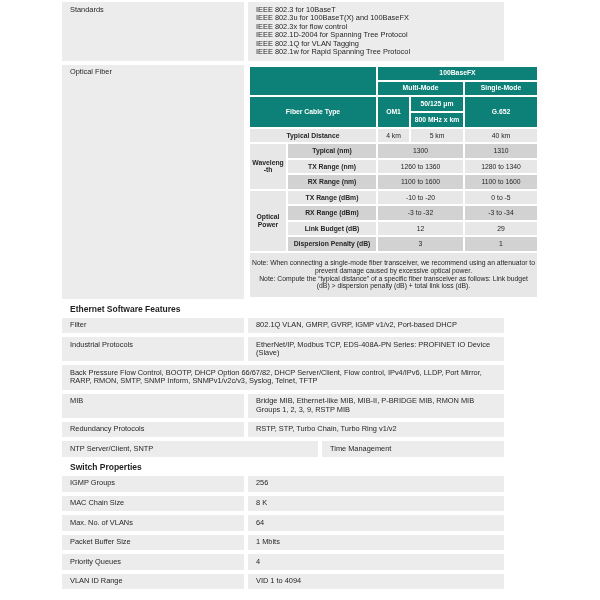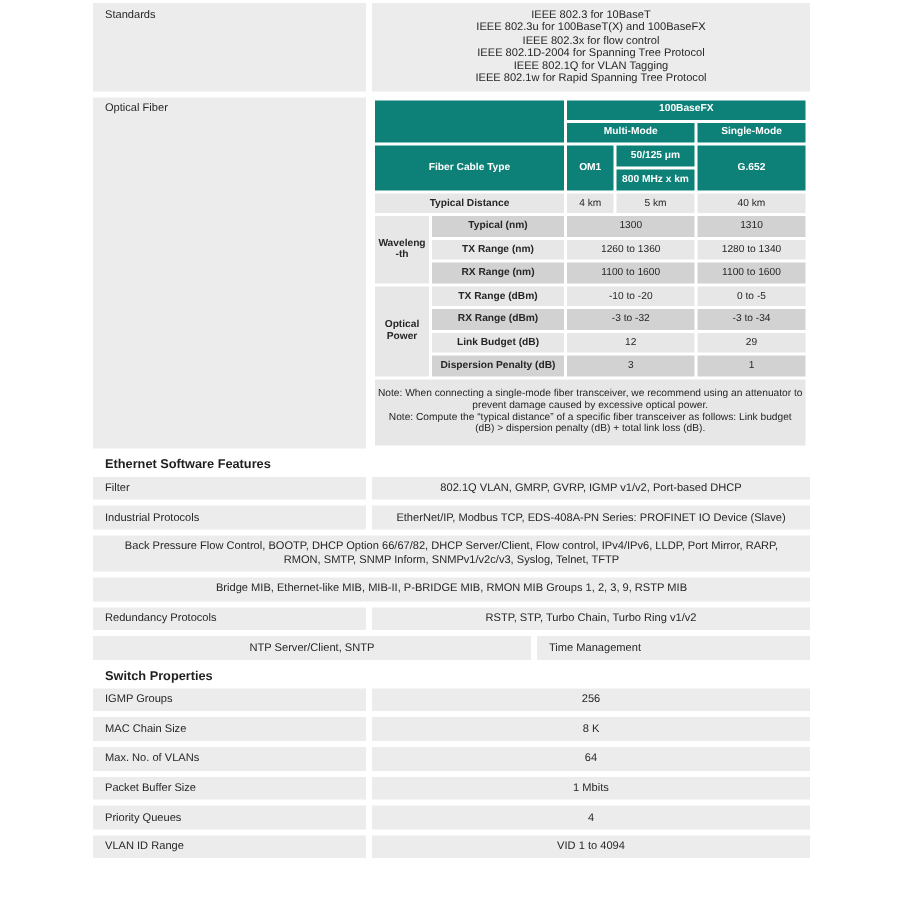--- a/index.html
+++ b/index.html
@@ -1,23 +1,23 @@
 <!DOCTYPE html>
 <html><head>
 <meta charset="utf-8">
 <style>
   * { margin:0; padding:0; box-sizing:border-box; }
   html,body { width:600px; height:600px; background:#ffffff; overflow:hidden; }
   body { font-family:"Liberation Sans","DejaVu Sans",sans-serif; color:#262626; }
-  .page { padding:2px 60px 0 62px; }
+  .page { padding:2px 96px 0 62px; }
 
   .spec-row { display:flex; gap:4px; margin-bottom:4px; }
   .cell { background:#ececec; font-size:7.4px; line-height:8.6px; padding:3.5px 8px; }
   .label-cell { width:182px; flex-shrink:0; }
-  .value-cell { flex:1; min-height:15px;text-align:center; }
+  .value-cell { flex:1; min-height:15px; }
   .std-line { white-space:nowrap; }
 
   .fiber-wrap { flex:1; background:#ffffff; }
   table.fiber { border-collapse:separate; border-spacing:2px; table-layout:fixed; width:291px; }
   table.fiber td { text-align:center; vertical-align:middle; font-size:6.8px; line-height:7.6px; padding:2px 2px; overflow:hidden; }
   .col-group { width:36px; } .col-param { width:88px; } .col-om1 { width:31px; }
   .col-mm { width:52px; } .col-sm { width:72px; }
   td.teal { background:#0d8077; color:#ffffff; font-weight:bold; }
   tr.hrow td { height:13px; }
   tr.hrow2 td { height:14px; }
@@ -138,20 +138,21 @@
     <div class="cell value-cell">802.1Q VLAN, GMRP, GVRP, IGMP v1/v2, Port-based DHCP</div>
   </div>
   <div class="spec-row">
     <div class="cell label-cell">Industrial Protocols</div>
     <div class="cell value-cell">EtherNet/IP, Modbus TCP, EDS-408A-PN Series: PROFINET IO Device (Slave)</div>
   </div>
   <div class="spec-row">
     <div class="cell value-cell">Back Pressure Flow Control, BOOTP, DHCP Option 66/67/82, DHCP Server/Client, Flow control, IPv4/IPv6, LLDP, Port Mirror, RARP, RMON, SMTP, SNMP Inform, SNMPv1/v2c/v3, Syslog, Telnet, TFTP</div>
   </div>
   <div class="spec-row">
+    <div class="cell label-cell">MIB</div>
     <div class="cell value-cell">Bridge MIB, Ethernet-like MIB, MIB-II, P-BRIDGE MIB, RMON MIB Groups 1, 2, 3, 9, RSTP MIB</div>
   </div>
   <div class="spec-row">
     <div class="cell label-cell">Redundancy Protocols</div>
     <div class="cell value-cell">RSTP, STP, Turbo Chain, Turbo Ring v1/v2</div>
   </div>
   <div class="spec-row">
     <div class="cell value-cell">NTP Server/Client, SNTP</div>
     <div class="cell label-cell">Time Management</div>
   </div>

